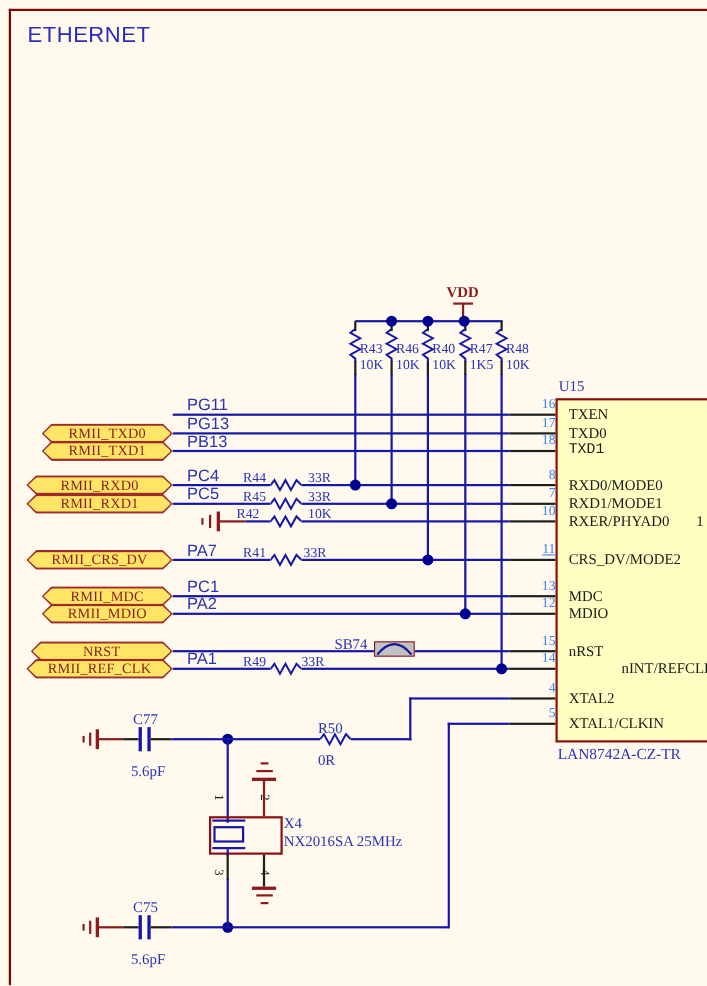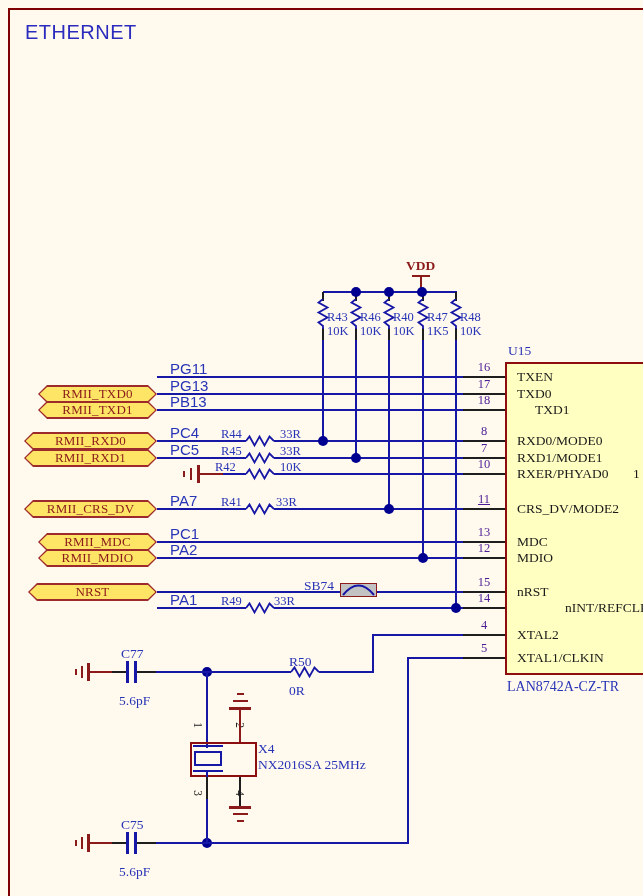--- a/index.html
+++ b/index.html
@@ -11,21 +11,21 @@
   .v{position:absolute;width:2px;background:#1717A6;}
   .h.dk,.v.dk{background:#1E1E1E;}
   .h.rd,.v.rd{background:#8B1A1A;}
   .dot{position:absolute;width:10px;height:10px;border-radius:50%;background:#000090;}
   
   .title{position:absolute;font:20px "Liberation Sans",sans-serif;color:#2B2BBE;letter-spacing:.5px;}
   .port{position:absolute;font:15px "Liberation Sans",sans-serif;color:#2834B6;}
   .lbl{position:absolute;font:12.5px "Liberation Serif",serif;color:#2834B6;white-space:nowrap;}
   .lbl13{position:absolute;font:13.5px "Liberation Serif",serif;color:#2834B6;white-space:nowrap;}
   .vddt{position:absolute;font:13.5px "Liberation Serif",serif;color:#8B1A1A;font-weight:bold;}
-  .pnum{position:absolute;width:42px;text-align:center;font:12.5px "Liberation Serif",serif;color:#4c1d95;}
+  .pnum{position:absolute;width:42px;text-align:right;font:12.5px "Liberation Serif",serif;color:#3b82f6;}
   .pname{position:absolute;font:13.5px "Liberation Serif",serif;color:#1A1A1A;white-space:nowrap;}
   .rot{position:absolute;width:14px;height:14px;font:11.5px "Liberation Serif",serif;color:#1A1A1A;
        transform:rotate(90deg);text-align:center;}
   
   .flag{position:absolute;height:18px;}
   .flag::before{content:"";position:absolute;inset:0;background:#9E2B2B;
     clip-path:polygon(0 50%,9px 0,calc(100% - 9px) 0,100% 50%,calc(100% - 9px) 100%,9px 100%);}
   .flag::after{content:"";position:absolute;inset:1.6px;background:#FFE566;
     clip-path:polygon(0 50%,8px 0,calc(100% - 8px) 0,100% 50%,calc(100% - 8px) 100%,8px 100%);}
   .flag-label{position:absolute;inset:0;z-index:1;display:flex;align-items:center;justify-content:center;
@@ -150,20 +150,23 @@
     </div>
   <div class="flag" style="left:38px;top:533px;width:119px;">
       <span class="flag-label">RMII_MDC</span>
     </div>
   <div class="flag" style="left:38px;top:549px;width:119px;">
       <span class="flag-label">RMII_MDIO</span>
     </div>
   <div class="flag" style="left:28px;top:583px;width:129px;">
       <span class="flag-label">NRST</span>
     </div>
+  <div class="flag" style="left:24px;top:599px;width:133px;">
+      <span class="flag-label">RMII_REF_CLK</span>
+    </div>
 
   <div class="port" style="left:170px;top:360px;">PG11</div>
   <div class="port" style="left:170px;top:377px;">PG13</div>
   <div class="port" style="left:170px;top:393px;">PB13</div>
   <div class="port" style="left:170px;top:424px;">PC4</div>
   <div class="port" style="left:170px;top:441px;">PC5</div>
   <div class="port" style="left:170px;top:492px;">PA7</div>
   <div class="port" style="left:170px;top:525px;">PC1</div>
   <div class="port" style="left:170px;top:541px;">PA2</div>
   <div class="port" style="left:170px;top:591px;">PA1</div>
@@ -235,21 +238,21 @@
   <div class="pnum" style="left:463px;top:492px;text-decoration:underline;">11</div>
   <div class="pnum" style="left:463px;top:525px;">13</div>
   <div class="pnum" style="left:463px;top:541px;">12</div>
   <div class="pnum" style="left:463px;top:575px;">15</div>
   <div class="pnum" style="left:463px;top:591px;">14</div>
   <div class="pnum" style="left:463px;top:618px;">4</div>
   <div class="pnum" style="left:463px;top:641px;">5</div>
 
   <div class="pname" style="left:517px;top:369px;">TXEN</div>
   <div class="pname" style="left:517px;top:386px;">TXD0</div>
-  <div class="pname" style="left:535px;top:402px;">TXD1</div>
+  <div class="pname" style="left:517px;top:402px;font-family:Liberation Mono, monospace;">TXD1</div>
   <div class="pname" style="left:517px;top:433px;">RXD0/MODE0</div>
   <div class="pname" style="left:517px;top:450px;">RXD1/MODE1</div>
   <div class="pname" style="left:517px;top:466px;">RXER/PHYAD0</div>
   <div class="pname" style="left:517px;top:501px;">CRS_DV/MODE2</div>
   <div class="pname" style="left:517px;top:534px;">MDC</div>
   <div class="pname" style="left:517px;top:550px;">MDIO</div>
   <div class="pname" style="left:517px;top:584px;">nRST</div>
   <div class="pname" style="left:517px;top:600px;margin-left:48px;">nINT/REFCLKO</div>
   <div class="pname" style="left:517px;top:627px;">XTAL2</div>
   <div class="pname" style="left:517px;top:650px;">XTAL1/CLKIN</div>

